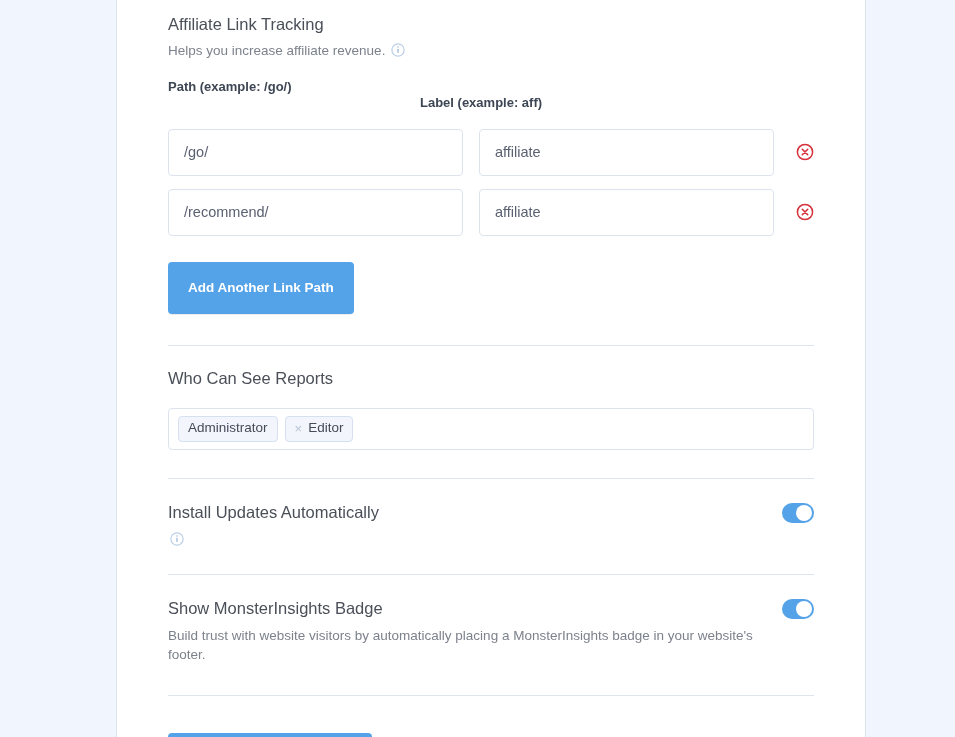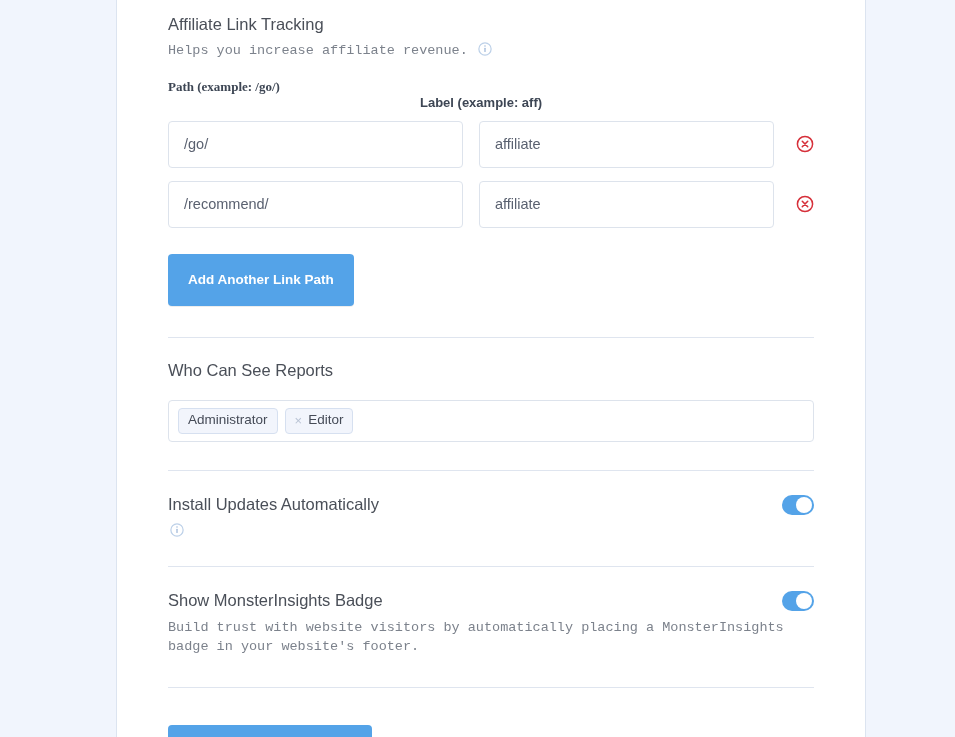--- a/index.html
+++ b/index.html
@@ -40,21 +40,20 @@
     color: #4a4f58;
     font-weight: normal;
     margin: 0;
     line-height: 1.3;
   }
   .section-desc {
     font-size: 13.5px;
     color: #7c828c;
     margin: 6px 0 0 0;
     line-height: 1.45;
-    font-family: Liberation Mono, monospace;
   }
   .field-label {
     font-size: 13px;
     font-weight: bold;
     color: #3d4654;
     line-height: 1.3;
   }
 
   
   .info-icon {
@@ -65,27 +64,27 @@
     margin-left: 2px;
   }
   .info-icon svg { display: block; }
 
   
   #affiliate-section { padding-top: 14px; }
   .label-row {
     display: flex;
     margin-top: 18px;
   }
-  .label-col-path { width: 252px; font-family: Liberation Serif, serif; }
+  .label-col-path { width: 252px; }
   .label-col-label { width: 316px; margin-top: 16px; }
 
   .link-row {
     display: flex;
     align-items: center;
-    margin-top: 9px;
+    margin-top: 17px;
   }
   .link-row + .link-row { margin-top: 13px; }
   .text-input {
     box-sizing: border-box;
     height: 47px;
     border: 1px solid #dde3ec;
     border-radius: 4px;
     background: #fff;
     font-family: "Liberation Sans", sans-serif;
     font-size: 14.5px;

